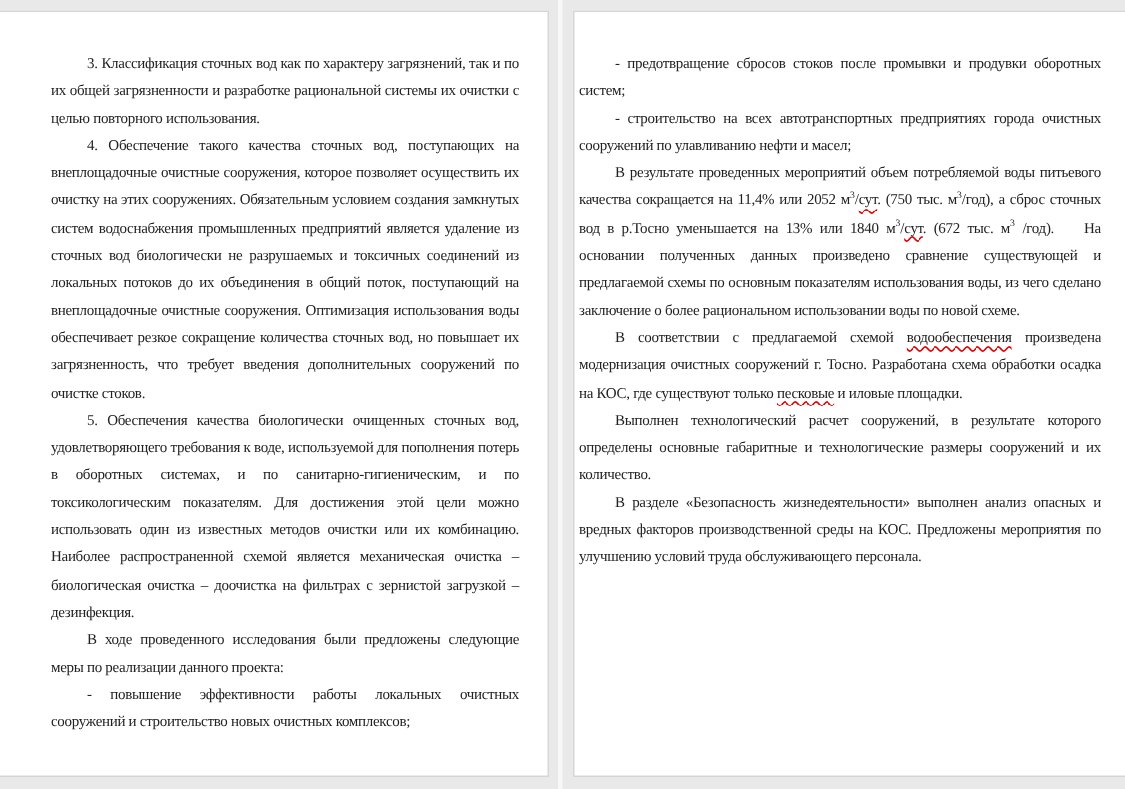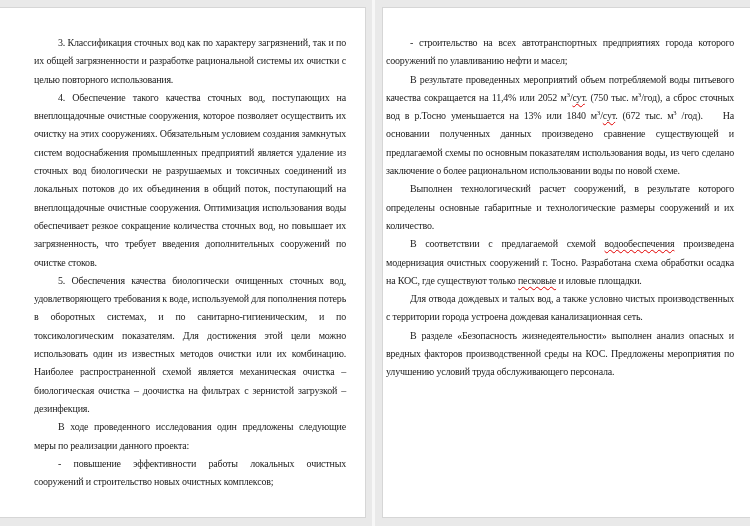--- a/index.html
+++ b/index.html
@@ -70,28 +70,28 @@
 <body>
 
 <div class="canvas">
   <div class="seam"></div>
 
   <div class="page page-left">
     <div class="text-col">
         <p><span>3. Классификация сточных вод как по характеру загрязнений, так и по их общей загрязненности и разработке рациональной системы их очистки с целью повторного использования.</span></p>
         <p><span>4. Обеспечение такого качества сточных вод, поступающих на внеплощадочные очистные сооружения, которое позволяет осуществить их очистку на этих сооружениях. Обязательным условием создания замкнутых систем водоснабжения промышленных предприятий является удаление из сточных вод биологически не разрушаемых и токсичных соединений из локальных потоков до их объединения в общий поток, поступающий на внеплощадочные очистные сооружения. Оптимизация использования воды обеспечивает резкое сокращение количества сточных вод, но повышает их загрязненность, что требует введения дополнительных сооружений по очистке стоков.</span></p>
         <p><span>5. Обеспечения качества биологически очищенных сточных вод, удовлетворяющего требования к воде, используемой для пополнения потерь в оборотных системах, и по санитарно-гигиеническим, и по токсикологическим показателям. Для достижения этой цели можно использовать один из известных методов очистки или их комбинацию. Наиболее распространенной схемой является механическая очистка – биологическая очистка – доочистка на фильтрах с зернистой загрузкой – дезинфекция.</span></p>
-        <p><span>В ходе проведенного исследования один предложены следующие меры по реализации данного проекта:</span></p>
+        <p><span>В ходе проведенного исследования были предложены следующие меры по реализации данного проекта:</span></p>
         <p><span>- повышение эффективности работы локальных очистных сооружений и строительство новых очистных комплексов;</span></p>
       </div>
   </div>
 
   <div class="page page-right">
     <div class="text-col">
-        <p><span>- строительство на всех автотранспортных предприятиях города которого сооружений по улавливанию нефти и масел;</span></p>
+        <p><span>- предотвращение сбросов стоков после промывки и продувки оборотных систем;</span></p>
+        <p><span>- строительство на всех автотранспортных предприятиях города очистных сооружений по улавливанию нефти и масел;</span></p>
         <p><span>В результате проведенных мероприятий объем потребляемой воды питьевого качества сокращается на 11,4%  или 2052 м</span><sup class="sup">3</sup><span>/</span><span class="misspelled">сут</span><span>. (750 тыс. м</span><sup class="sup">3</sup><span>/год), а сброс сточных вод в р.Тосно уменьшается на 13%  или 1840 м</span><sup class="sup">3</sup><span>/</span><span class="misspelled">сут</span><span>. (672 тыс. м</span><sup class="sup">3</sup><span> /год).&nbsp;&nbsp;&nbsp; На основании полученных данных произведено сравнение существующей и предлагаемой схемы по основным показателям использования воды, из чего сделано заключение о более рациональном использовании воды по новой схеме.</span></p>
+        <p><span>В соответствии с предлагаемой схемой </span><span class="misspelled">водообеспечения</span><span> произведена модернизация очистных сооружений г. Тосно. Разработана схема обработки осадка на КОС, где существуют только </span><span class="misspelled">песковые</span><span> и иловые площадки.</span></p>
         <p><span>Выполнен технологический расчет сооружений, в результате которого определены основные габаритные и технологические размеры сооружений и их количество.</span></p>
-        <p><span>В соответствии с предлагаемой схемой </span><span class="misspelled">водообеспечения</span><span> произведена модернизация очистных сооружений г. Тосно. Разработана схема обработки осадка на КОС, где существуют только </span><span class="misspelled">песковые</span><span> и иловые площадки.</span></p>
-        <p><span>Для отвода дождевых и талых вод, а также условно чистых производственных с территории города устроена дождевая канализационная сеть.</span></p>
         <p><span>В разделе «Безопасность жизнедеятельности» выполнен анализ опасных и вредных факторов производственной среды на КОС. Предложены мероприятия по улучшению условий труда обслуживающего персонала.</span></p>
       </div>
   </div>
 </div>
 
 </body></html>

